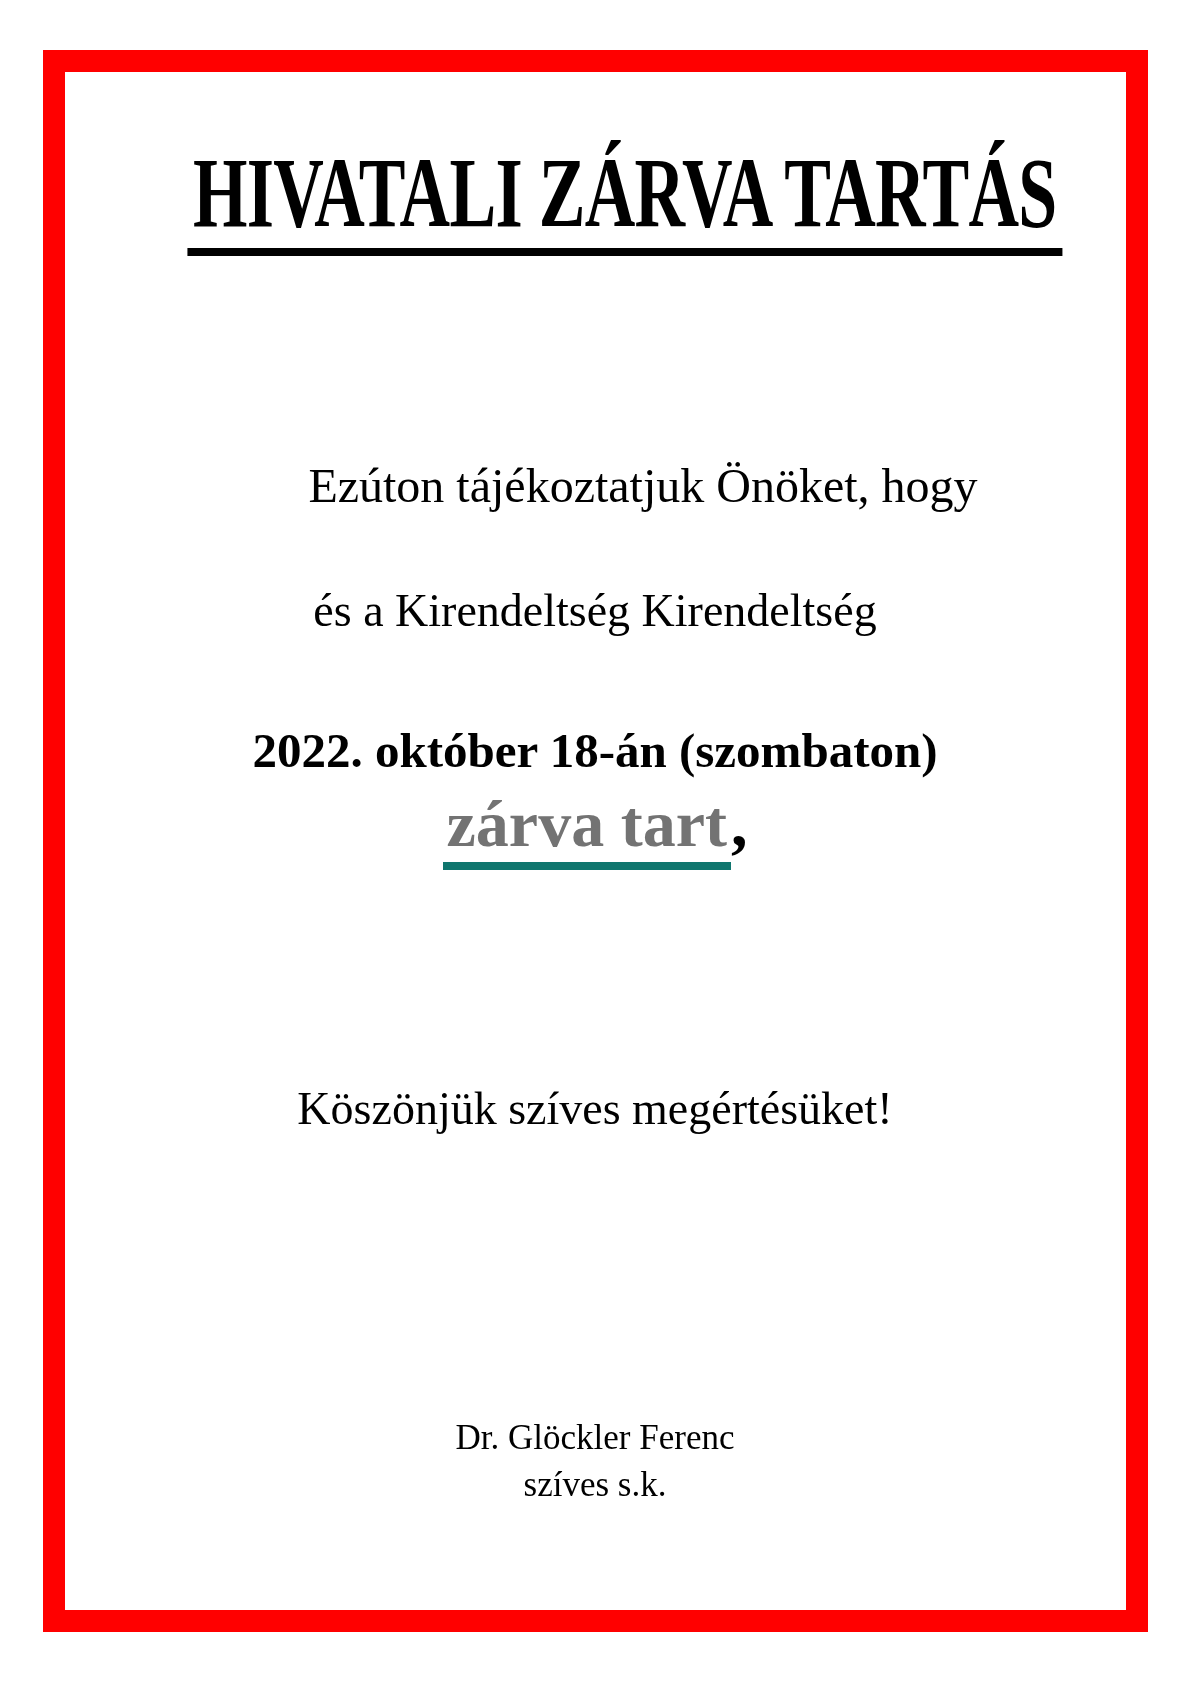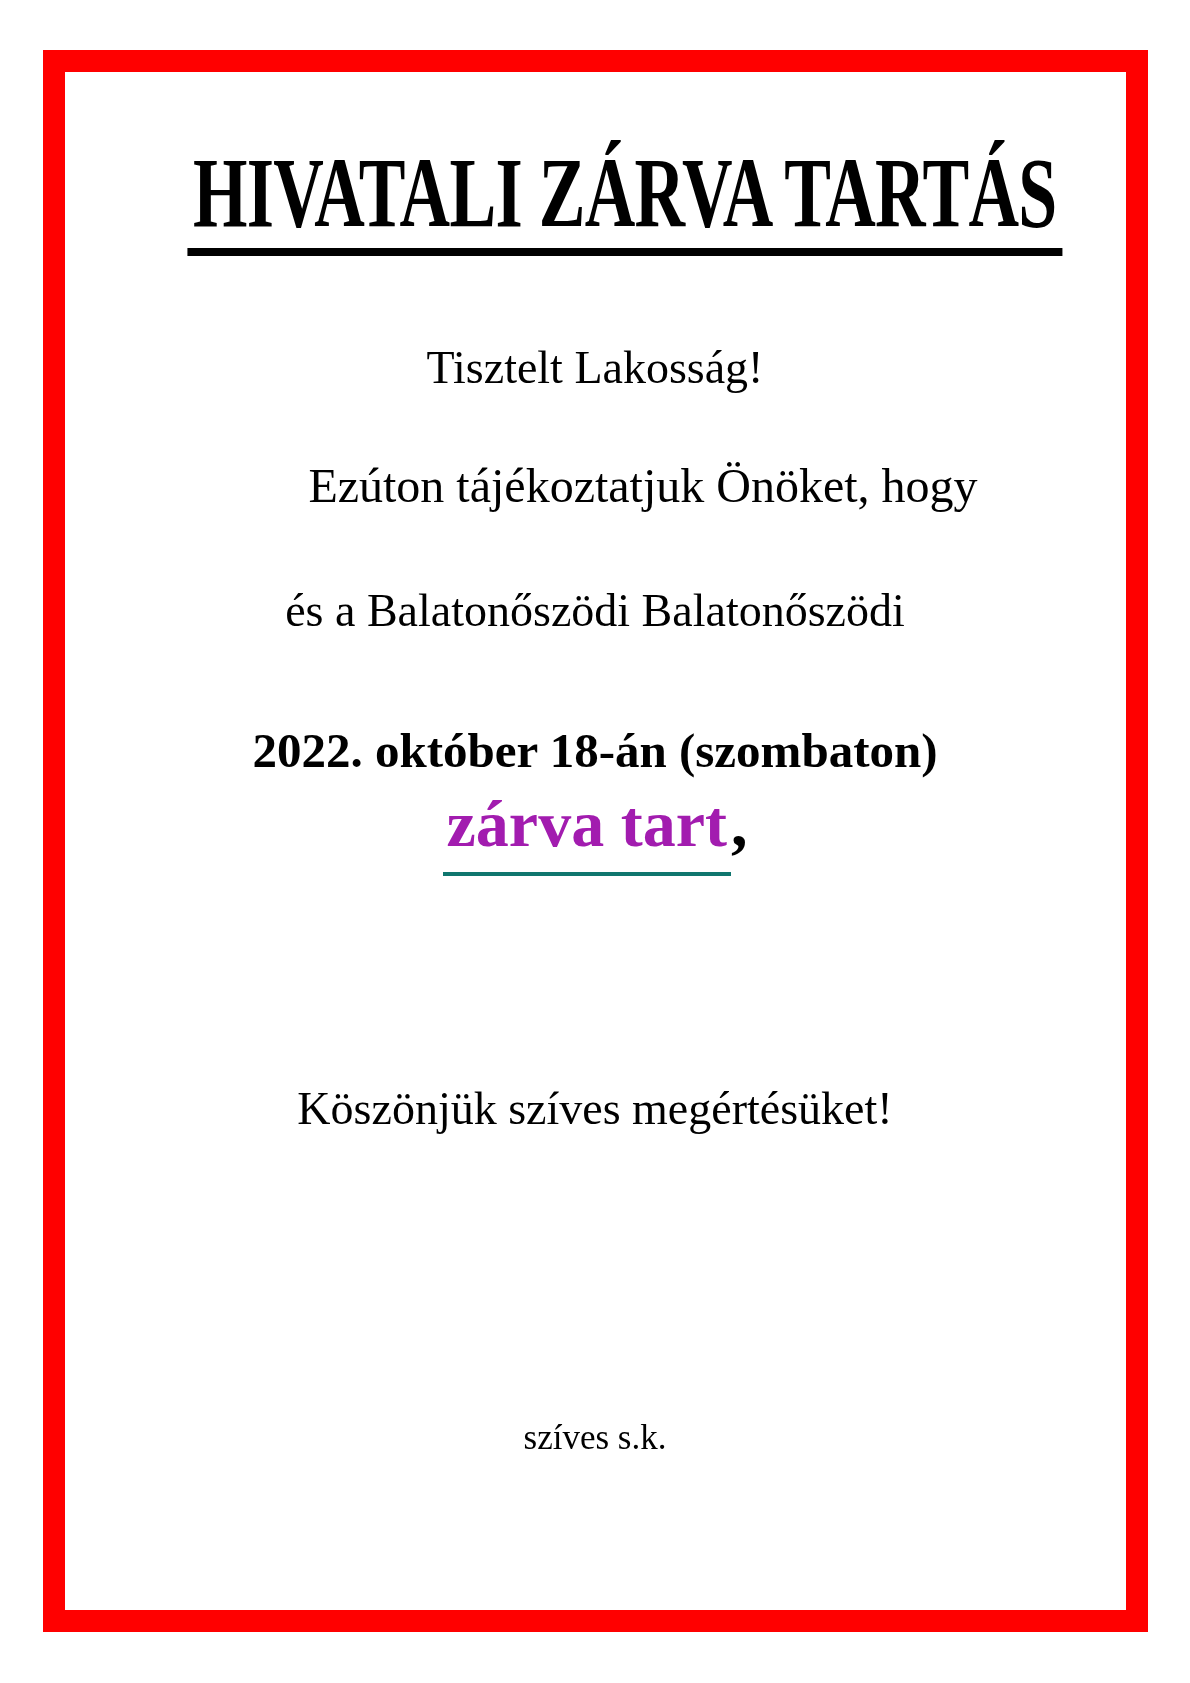--- a/index.html
+++ b/index.html
@@ -46,52 +46,52 @@
     padding: 0 8px 5px 8px;
     letter-spacing: -1px;
   }
   .l-salutation { top: 345px; font-size: 46px; }
   .l-intro      { top: 462px; font-size: 48px; padding-left: 48px; }
   .l-org        { top: 580px; font-size: 46px; line-height: 62px; white-space: normal; }
   .l-date       { top: 726px; font-size: 49px; font-weight: bold; }
   .l-closed     { top: 791px; font-size: 66px; font-weight: bold; }
   .closed-word {
     display: inline-block;
-    color: #a21caf;
-    border-bottom: 4px solid #0f766e;
-    padding: 0 4px 15px 4px;
+    color: #737373;
+    border-bottom: 8px solid #0f766e;
+    padding: 0 4px 5px 4px;
   }
   .closed-comma { color: #000000; }
   .l-detail     { top: 912px;  font-size: 46px; }
   .l-thanks     { top: 1086px; font-size: 46px; }
   .l-signature  { top: 1414px; font-size: 35px; line-height: 47px; white-space: normal; }
 </style>
 </head>
 <body>
 
 <div class="page">
   <div class="frame"></div>
 
   <div class="line l-title">
     <span class="title-inner">HIVATALI ZÁRVA TARTÁS</span>
   </div>
 
-  <div class="line l-salutation">Tisztelt Lakosság!</div>
 
   <div class="line l-intro">Ezúton tájékoztatjuk Önöket, hogy</div>
 
   <div class="line l-org">
-    <div>és a Balatonőszödi Balatonőszödi</div>
+    <div>és a Kirendeltség Kirendeltség</div>
   </div>
 
   <div class="line l-date">2022. október 18-án (szombaton)</div>
 
   <div class="line l-closed">
     <span class="closed-word">zárva tart</span><span class="closed-comma">,</span>
   </div>
 
 
   <div class="line l-thanks">Köszönjük szíves megértésüket!</div>
 
   <div class="line l-signature">
+    <div>Dr. Glöckler Ferenc</div>
     <div>szíves s.k.</div>
   </div>
 </div>
 
 </body></html>

